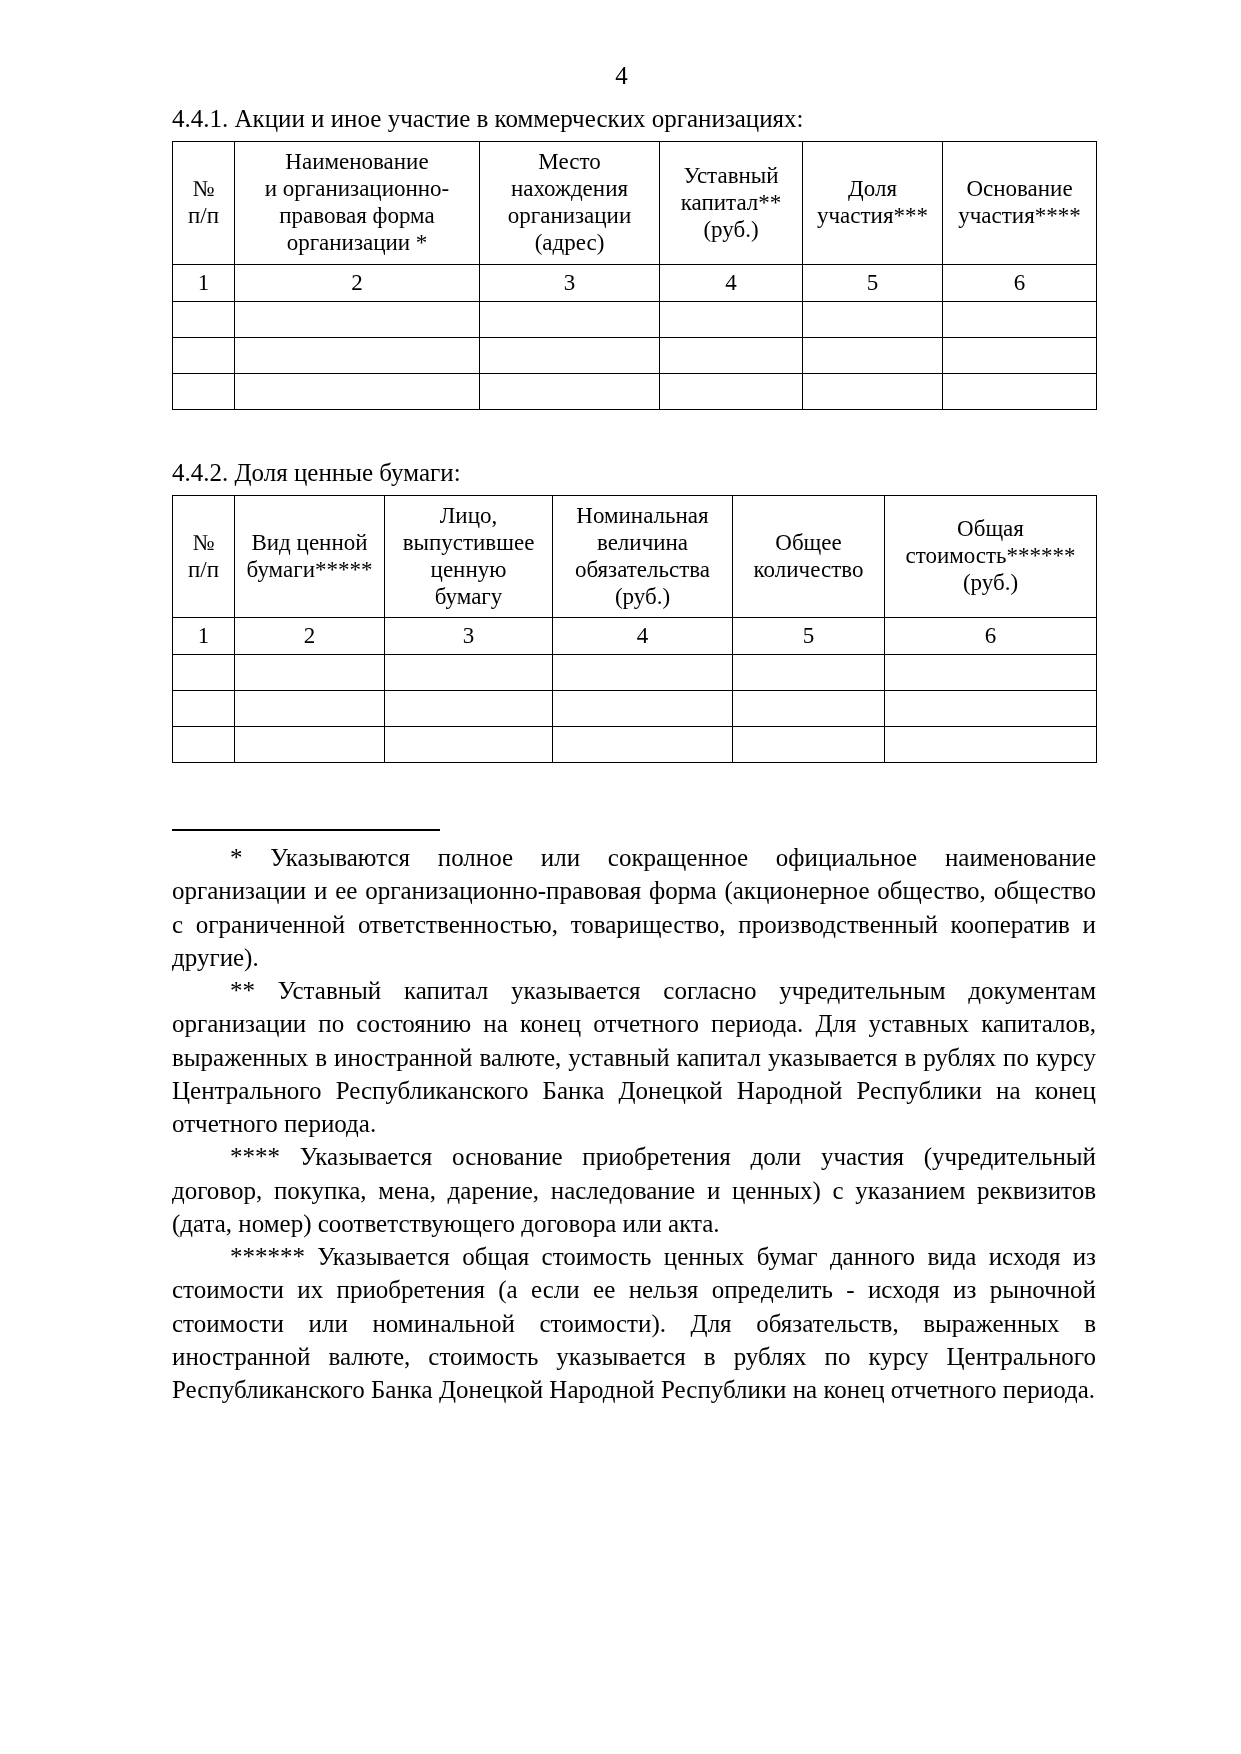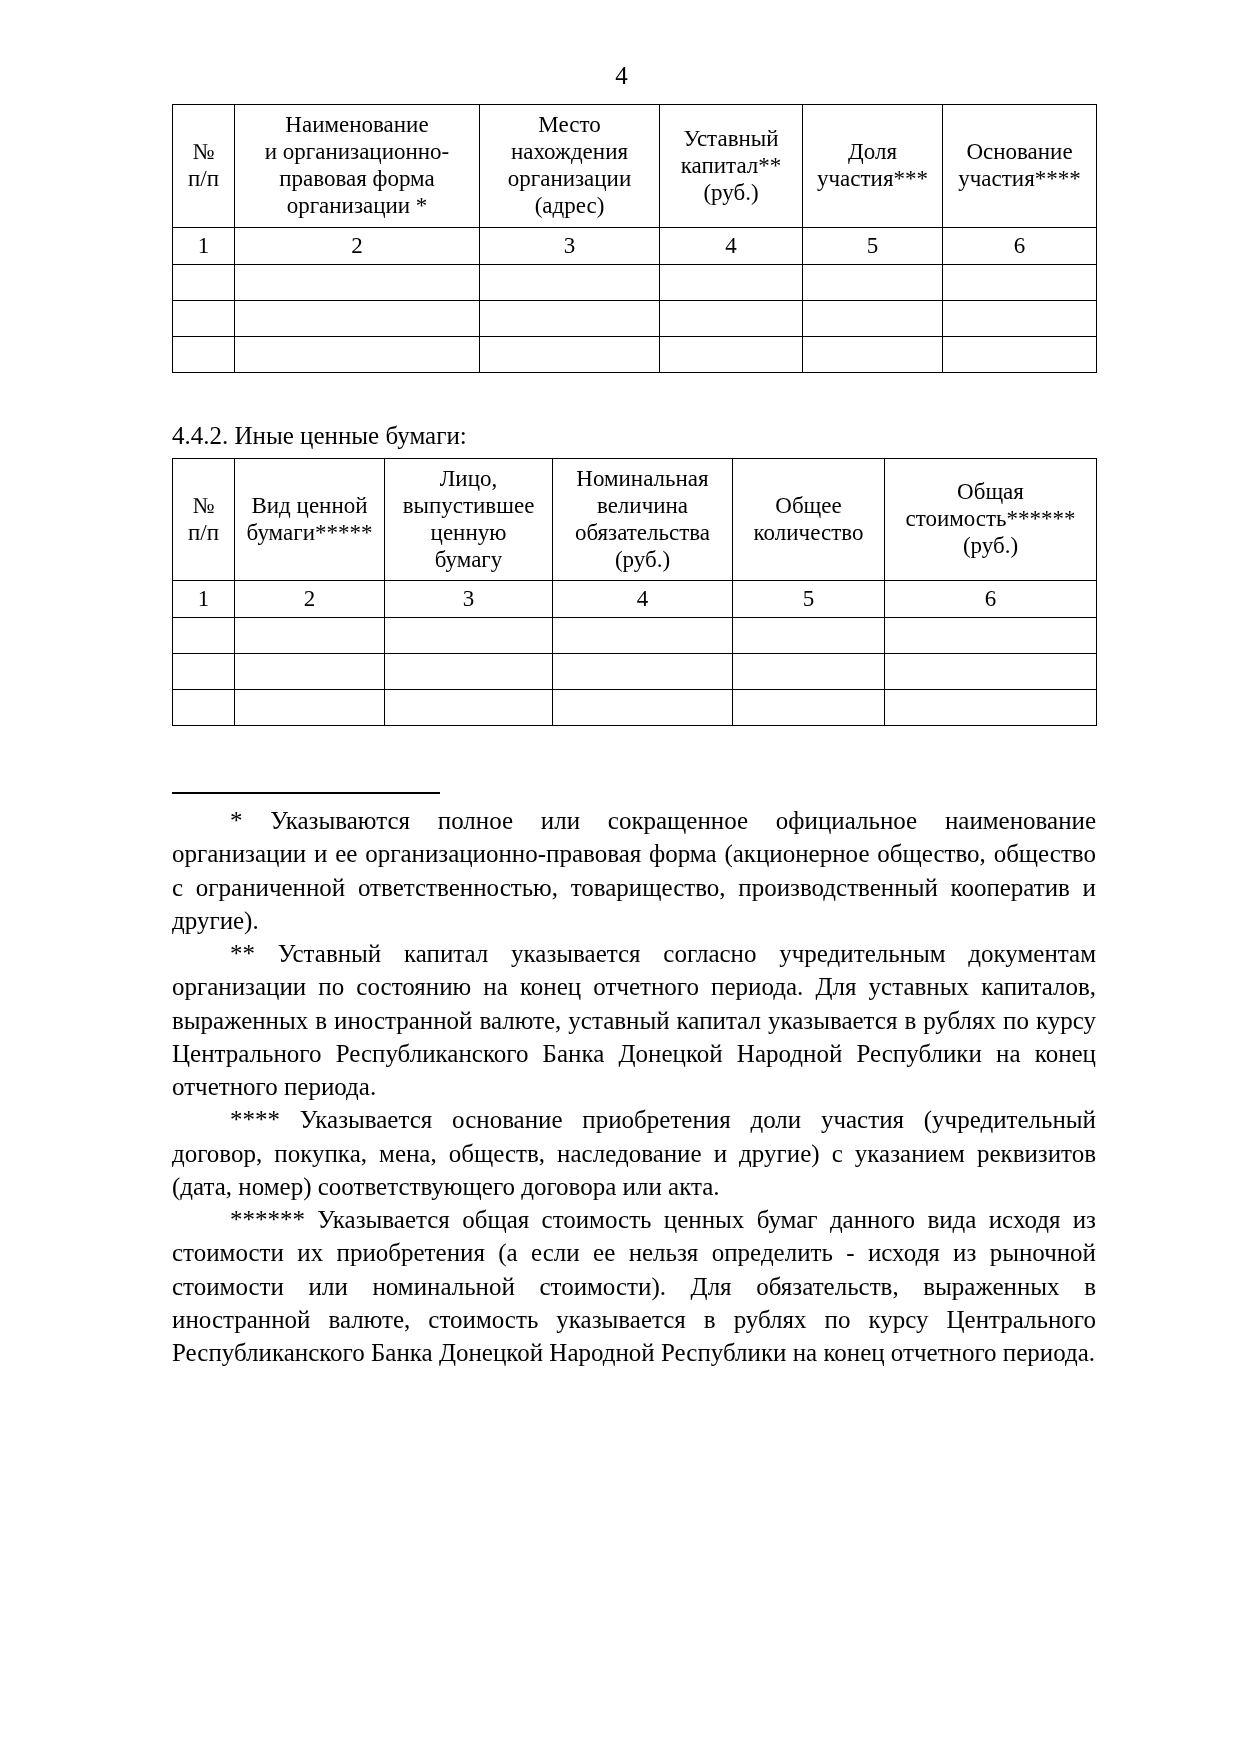--- a/index.html
+++ b/index.html
@@ -91,20 +91,21 @@
   .t2-col-5 { width: 152px; }
   .t2-col-6 { width: 212px; }
 </style>
 </head>
 <body>
 
 <div class="page">
 
   <div class="page-number">4</div>
 
+  <div class="section-title">4.4.1. Акции и иное участие в коммерческих организациях:</div>
 
   <table class="form-table">
     <colgroup>
       <col class="col-1">
         <col class="col-2">
         <col class="col-3">
         <col class="col-4">
         <col class="col-5">
         <col class="col-6">
     </colgroup>
@@ -149,21 +150,21 @@
         <td></td>
         <td></td>
         <td></td>
         <td></td>
       </tr>
     </tbody>
   </table>
 
   <div class="gap-1"></div>
 
-  <div class="section-title">4.4.2. Иные ценные бумаги:</div>
+  <div class="section-title">4.4.2. Доля ценные бумаги:</div>
 
   <table class="form-table">
     <colgroup>
       <col class="t2-col-1">
         <col class="t2-col-2">
         <col class="t2-col-3">
         <col class="t2-col-4">
         <col class="t2-col-5">
         <col class="t2-col-6">
     </colgroup>
@@ -213,17 +214,17 @@
     </tbody>
   </table>
 
   <div class="gap-2"></div>
 
   <hr class="footnote-rule">
 
   <div class="notes">
     <p>* Указываются полное или сокращенное официальное наименование организации и ее организационно-правовая форма (акционерное общество, общество с ограниченной ответственностью, товарищество, производственный кооператив и другие).</p>
     <p>** Уставный капитал указывается согласно учредительным документам организации по состоянию на конец отчетного периода. Для уставных капиталов, выраженных в иностранной валюте, уставный капитал указывается в рублях по курсу Центрального Республиканского Банка Донецкой Народной Республики на конец отчетного периода.</p>
-    <p>**** Указывается основание приобретения доли участия (учредительный договор, покупка, мена, обществ, наследование и другие) с указанием реквизитов (дата, номер) соответствующего договора или акта.</p>
+    <p>**** Указывается основание приобретения доли участия (учредительный договор, покупка, мена, дарение, наследование и ценных) с указанием реквизитов (дата, номер) соответствующего договора или акта.</p>
     <p>****** Указывается общая стоимость ценных бумаг данного вида исходя из стоимости их приобретения (а если ее нельзя определить - исходя из рыночной стоимости или номинальной стоимости). Для обязательств, выраженных в иностранной валюте, стоимость указывается в рублях по курсу Центрального Республиканского Банка Донецкой Народной Республики на конец отчетного периода.</p>
   </div>
 
 </div>
 
 </body></html>

